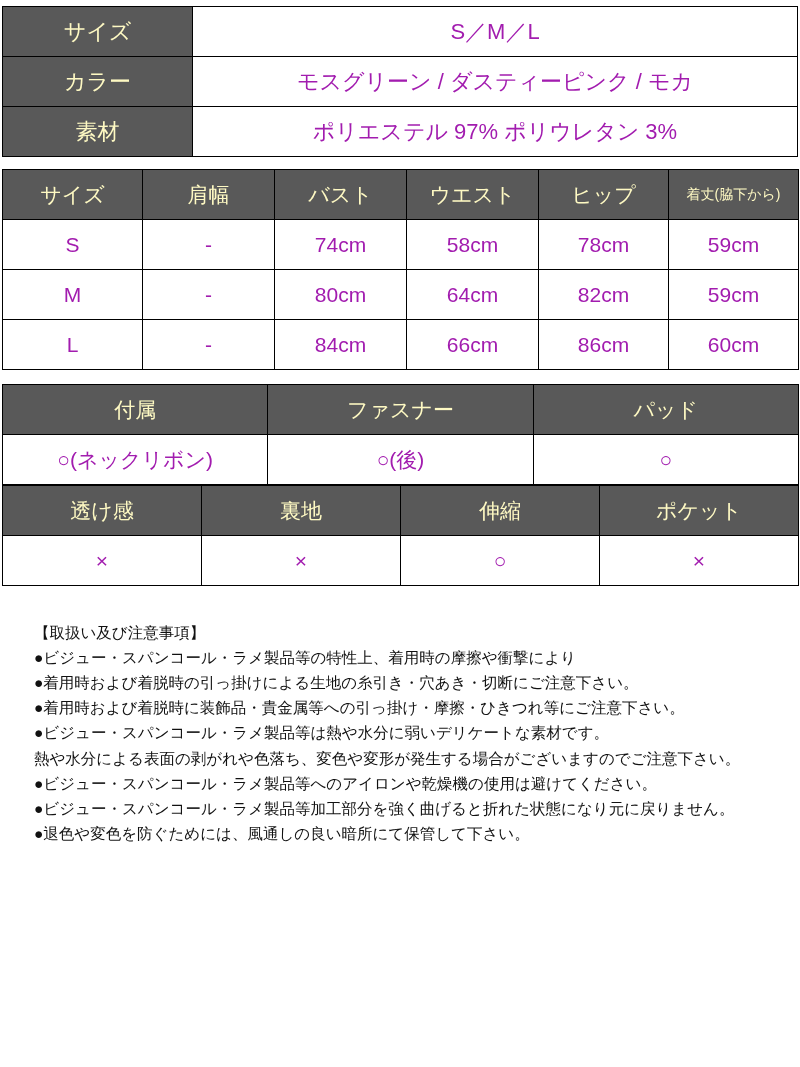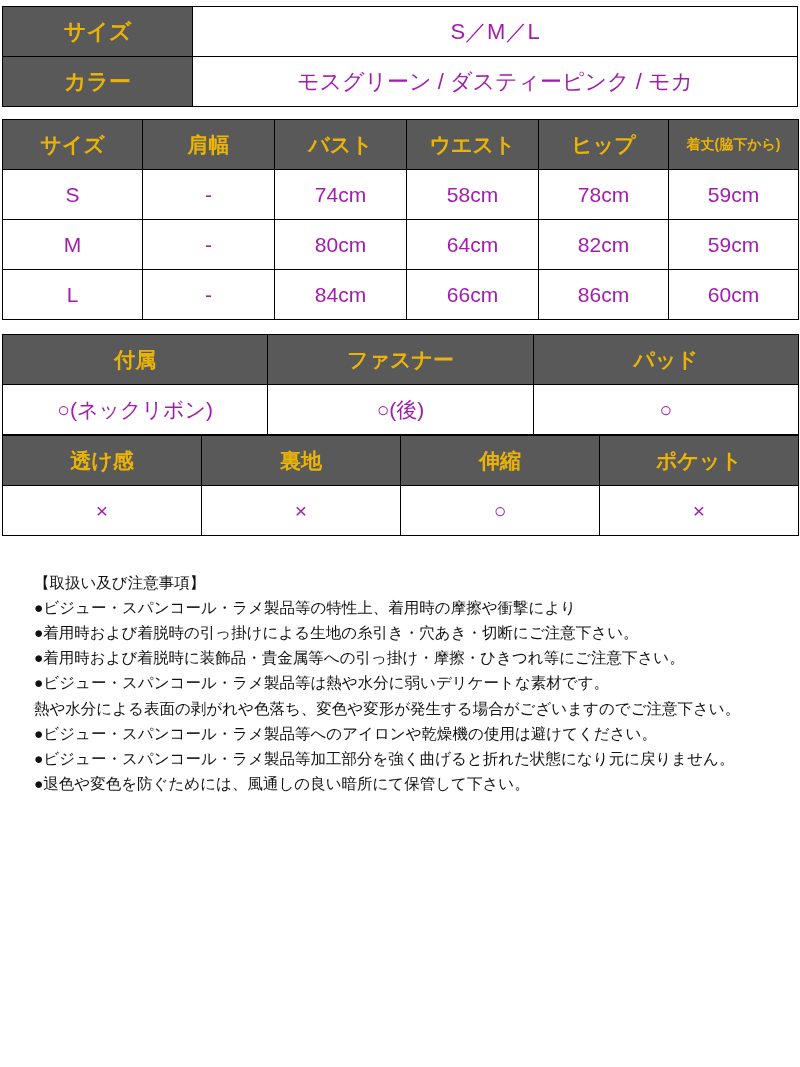--- a/index.html
+++ b/index.html
@@ -34,22 +34,22 @@
     border: 1px solid #000000;
     text-align: center;
     vertical-align: middle;
     font-size: 21px;
     padding: 0;
     height: 50px;
     box-sizing: border-box;
   }
   .hdr {
     background: #595959;
-    color: #eab308;
-    font-weight: bold;
+    color: #fef9c3;
+    font-weight: normal;
   }
   .cell {
     background: #ffffff;
     color: #a21caf;
   }
   
   table.spec-table {
     margin-top: 6px;
   }
   table.spec-table td.hdr {
@@ -98,20 +98,24 @@
 
   <table class="spec-table">
     <tbody>
       <tr>
         <td class="hdr">サイズ</td>
         <td class="cell">S／M／L</td>
       </tr>
       <tr>
         <td class="hdr">カラー</td>
         <td class="cell">モスグリーン / ダスティーピンク / モカ</td>
+      </tr>
+      <tr>
+        <td class="hdr">素材</td>
+        <td class="cell">ポリエステル 97%  ポリウレタン 3%</td>
       </tr>
     </tbody>
   </table>
 
   <div class="gap-a"></div>
 
   <table class="size-table">
     <colgroup>
       <col class="c0">
         <col class="c1">

